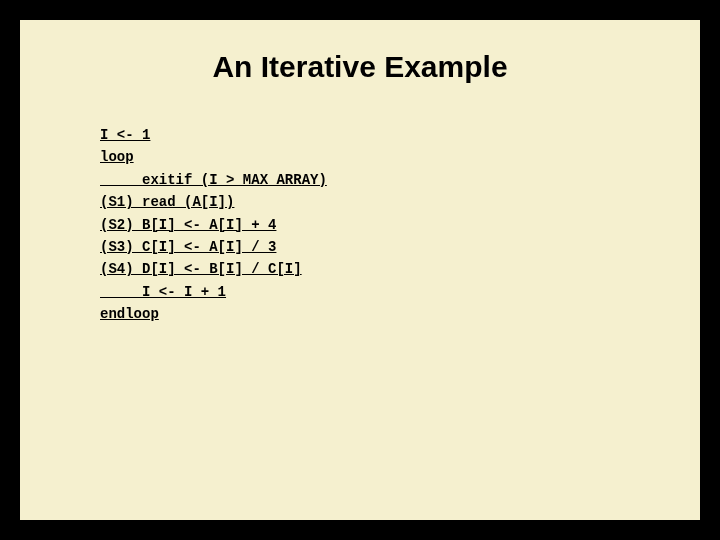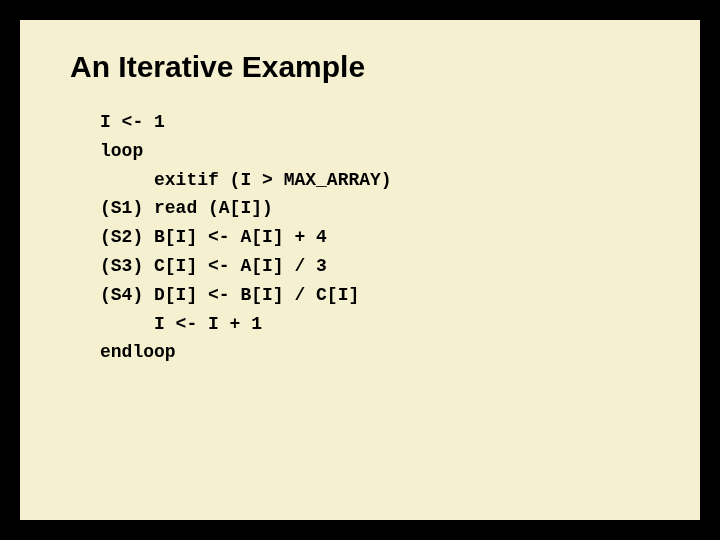--- a/index.html
+++ b/index.html
@@ -22,31 +22,32 @@
     height: 100%;
     background: #f5f0cf;
     border: 2px solid #000;
     padding: 30px 50px 20px 50px;
   }
   .title {
     font-family: Arial, Helvetica, sans-serif;
     font-weight: bold;
     font-size: 30px;
     color: #000;
-    text-align: left;
-    margin: 0 0 24px 0;
+    text-align: center;
+    margin: 0 0 40px 0;
   }
   .code {
     font-family: "Courier New", Courier, monospace;
     font-weight: bold;
-    font-size: 18px;
+    font-size: 14px;
     line-height: 1.6;
     white-space: pre;
     color: #000;
     margin-left: 30px;
+    text-decoration: underline;
   }
 </style>
 </head>
 <body>
 
 <div class="outer">
   <div class="slide">
     <h1 class="title">An Iterative Example</h1>
     <div class="code"><span>I &lt;- 1</span>
 <span>loop</span>

